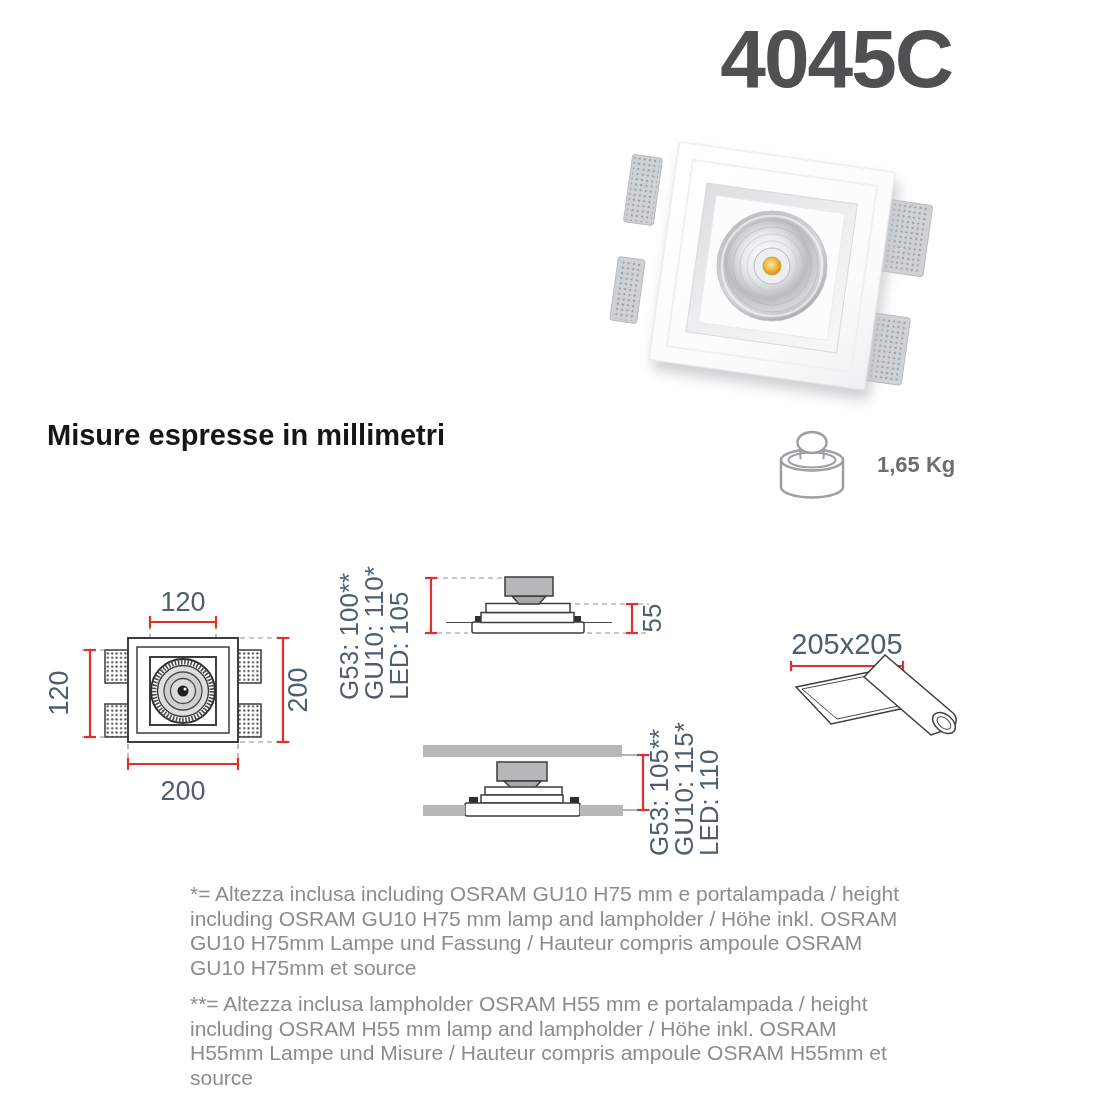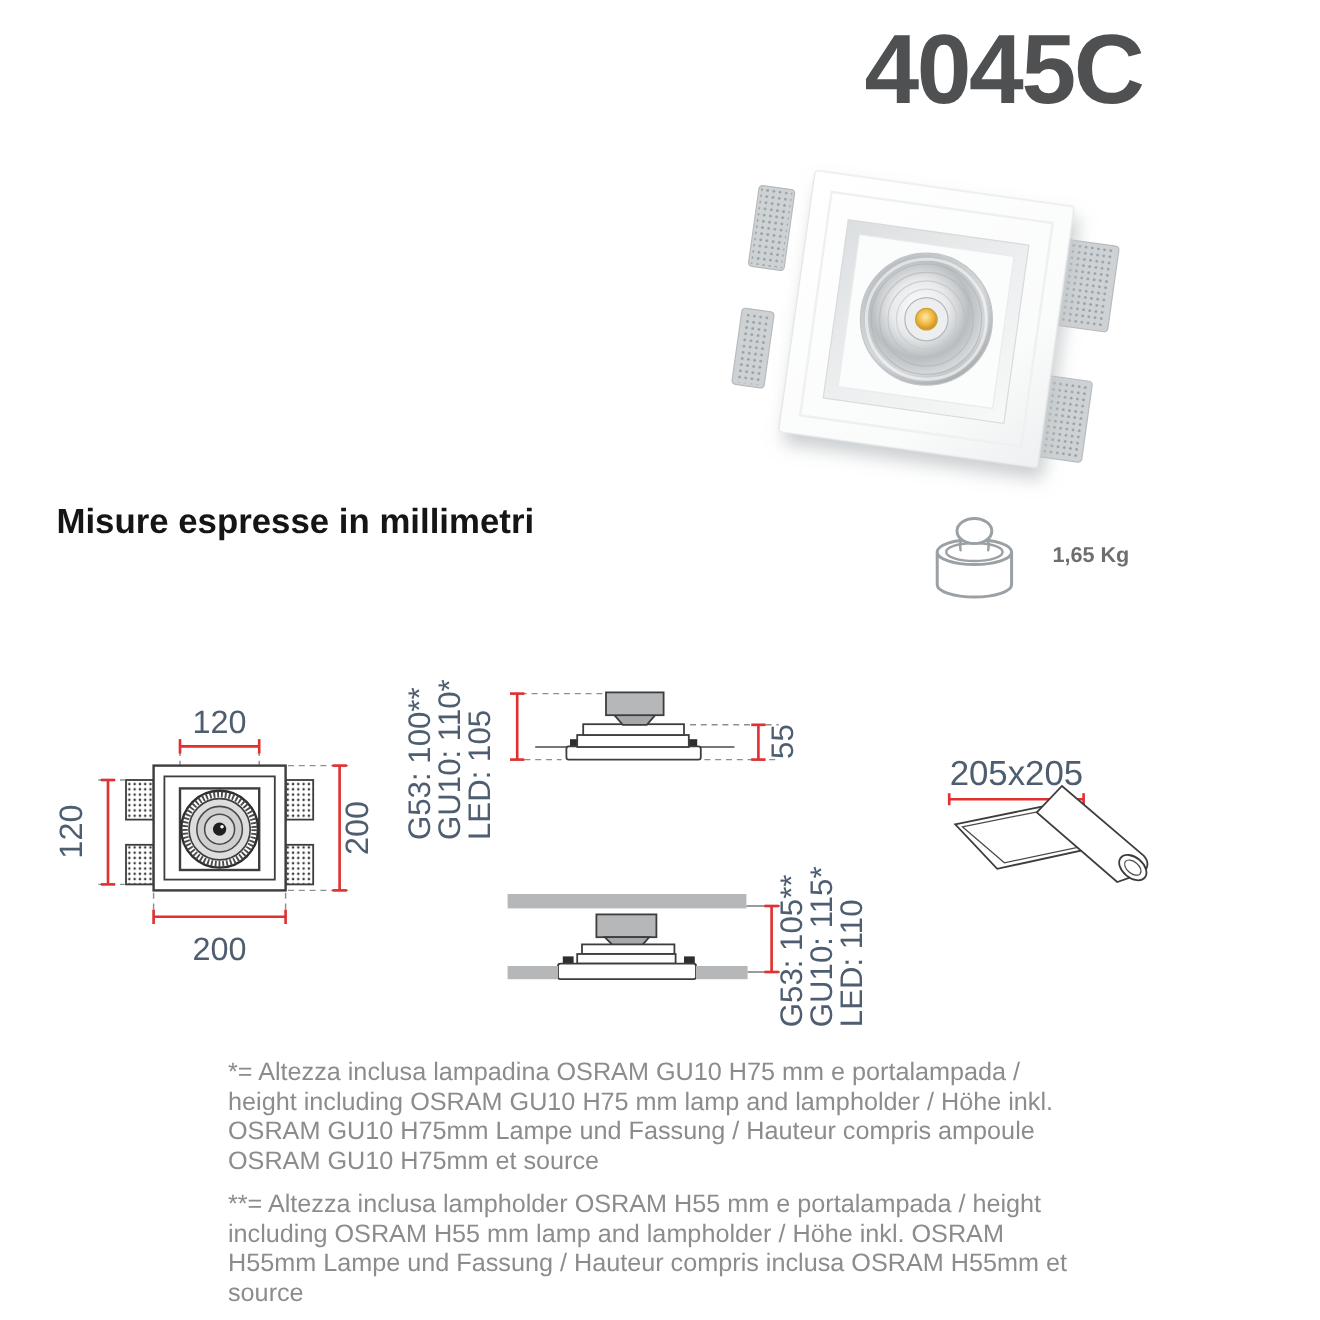--- a/index.html
+++ b/index.html
@@ -25,21 +25,21 @@
     font-family:"Liberation Sans",sans-serif;
   }
   .photo{position:absolute;left:586px;top:136px;width:384px;height:292px;}
   .units{
     position:absolute;left:47px;top:419px;
     font-size:29px;font-weight:700;color:#151515;
   }
   .weight-icon{position:absolute;left:772px;top:430px;width:80px;height:74px;}
   .weight-value{
     position:absolute;left:877px;top:452px;
-    font-size:18px;font-weight:700;color:#6e6e6e;
+    font-size:22px;font-weight:700;color:#6e6e6e;
   }
   .drawings{position:absolute;left:0;top:520px;width:1100px;height:380px;}
 
   
   .ln1{stroke:#4a4a4a;stroke-width:1.1;}
   .ln15{stroke:#3d3d3d;stroke-width:1.5;}
   .ln2{stroke:#3d3d3d;stroke-width:2;}
   .dash{stroke:#8f8f8f;stroke-width:1.2;stroke-dasharray:5 4;fill:none;}
   .red{stroke:var(--accent-red);stroke-width:2.2;fill:none;}
   .thin{stroke:#9b9b9b;stroke-width:1.5;}
@@ -290,17 +290,17 @@
       <path d="M802 689 L877 674 L908 704 L837 719 Z" fill="none" stroke="#4a4a4a" stroke-width="1"></path>
       <g>
         <path d="M864 677 L885 655 L953 713 C958 718 957 725 951 728 L931 735 Z" fill="#ffffff" class="ln15"></path>
         <ellipse cx="944" cy="723" rx="13" ry="8.5" transform="rotate(40 944 723)" fill="#ffffff" class="ln15"></ellipse>
         <ellipse cx="944" cy="723" rx="8" ry="4.8" transform="rotate(40 944 723)" fill="none" stroke="#4a4a4a" stroke-width="1"></ellipse>
       </g>
     </g>
   </svg>
 
   <div class="footnotes">
-    <p><span class="lead">*= Altezza inclusa lampadina OSRAM GU10 H75 mm e portalampada / </span><span class="trans">height including OSRAM GU10 H75 mm lamp and lampholder / Höhe inkl. OSRAM GU10 H75mm Lampe und Fassung / Hauteur compris ampoule OSRAM GU10 H75mm et source</span></p>
-    <p><span class="lead">**= Altezza inclusa lampholder OSRAM H55 mm e portalampada / </span><span class="trans">height including OSRAM H55 mm lamp and lampholder / Höhe inkl. OSRAM H55mm Lampe und Fassung / Hauteur compris inclusa OSRAM H55mm et source</span></p>
+    <p><span class="lead">*= Altezza inclusa including OSRAM GU10 H75 mm e portalampada / </span><span class="trans">height including OSRAM GU10 H75 mm lamp and lampholder / Höhe inkl. OSRAM GU10 H75mm Lampe und Fassung / Hauteur compris ampoule OSRAM GU10 H75mm et source</span></p>
+    <p><span class="lead">**= Altezza inclusa lampholder OSRAM H55 mm e portalampada / </span><span class="trans">height including OSRAM H55 mm lamp and lampholder / Höhe inkl. OSRAM H55mm Lampe und Misure / Hauteur compris ampoule OSRAM H55mm et source</span></p>
   </div>
 
 </div>
 
 </body></html>

